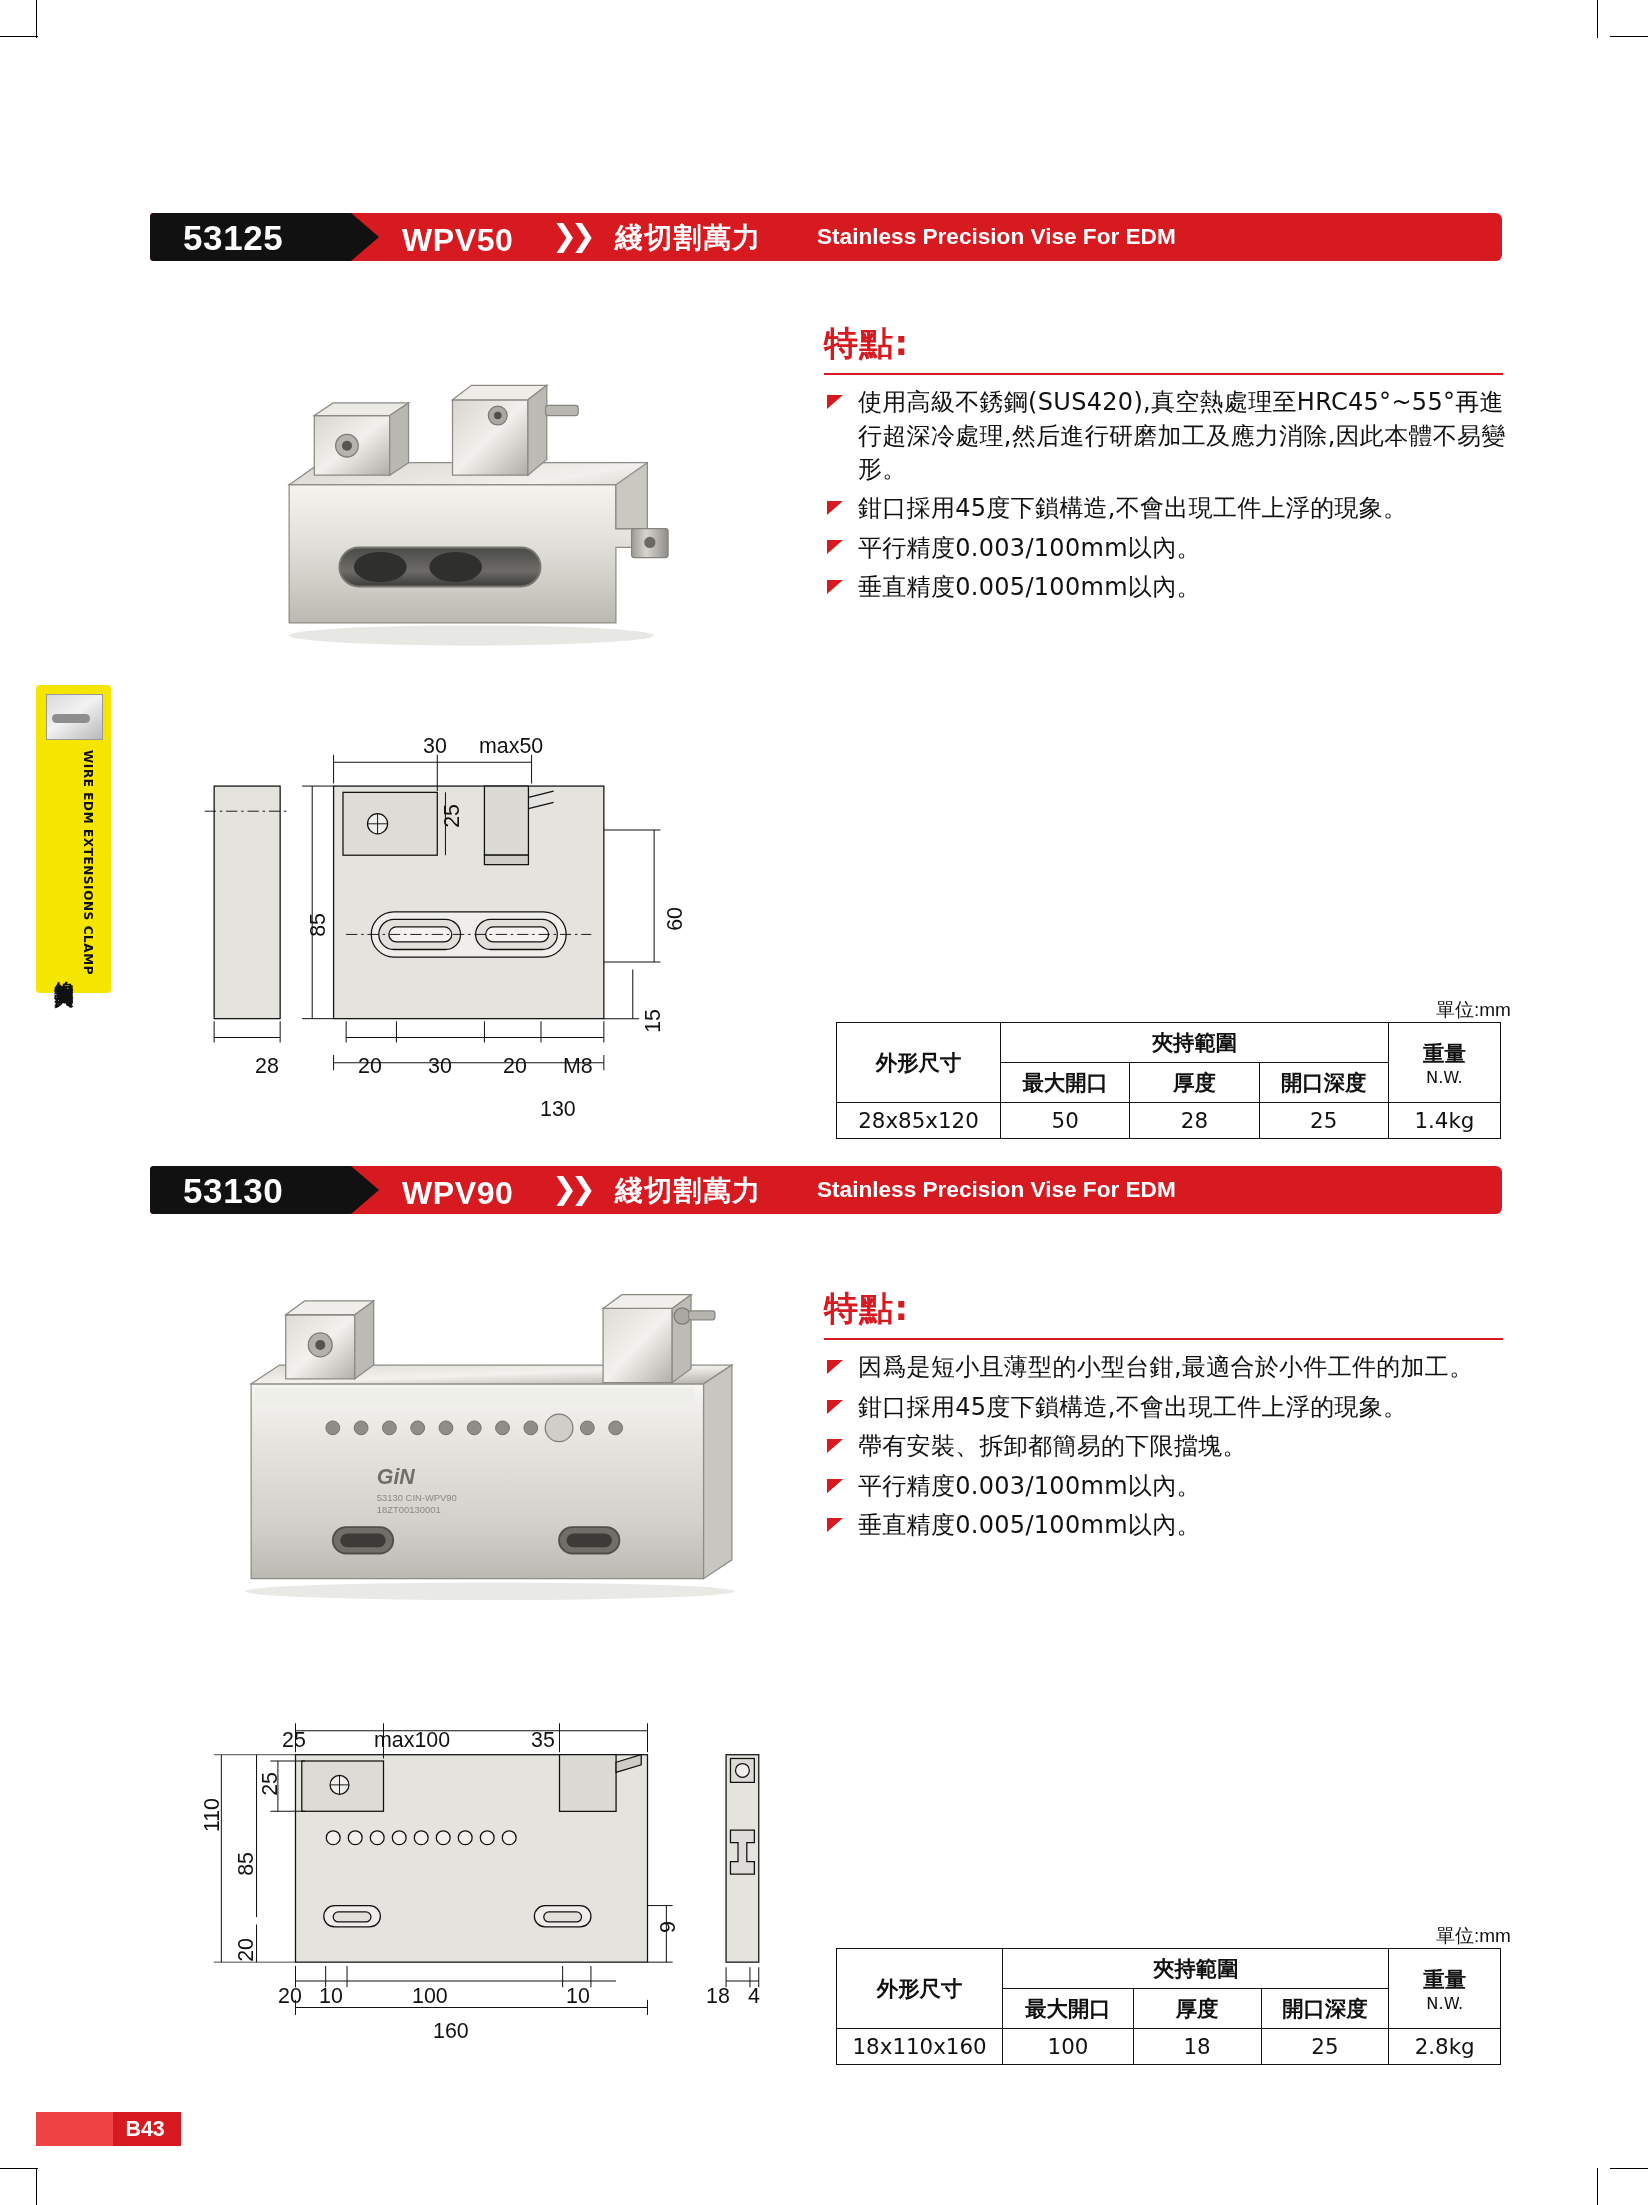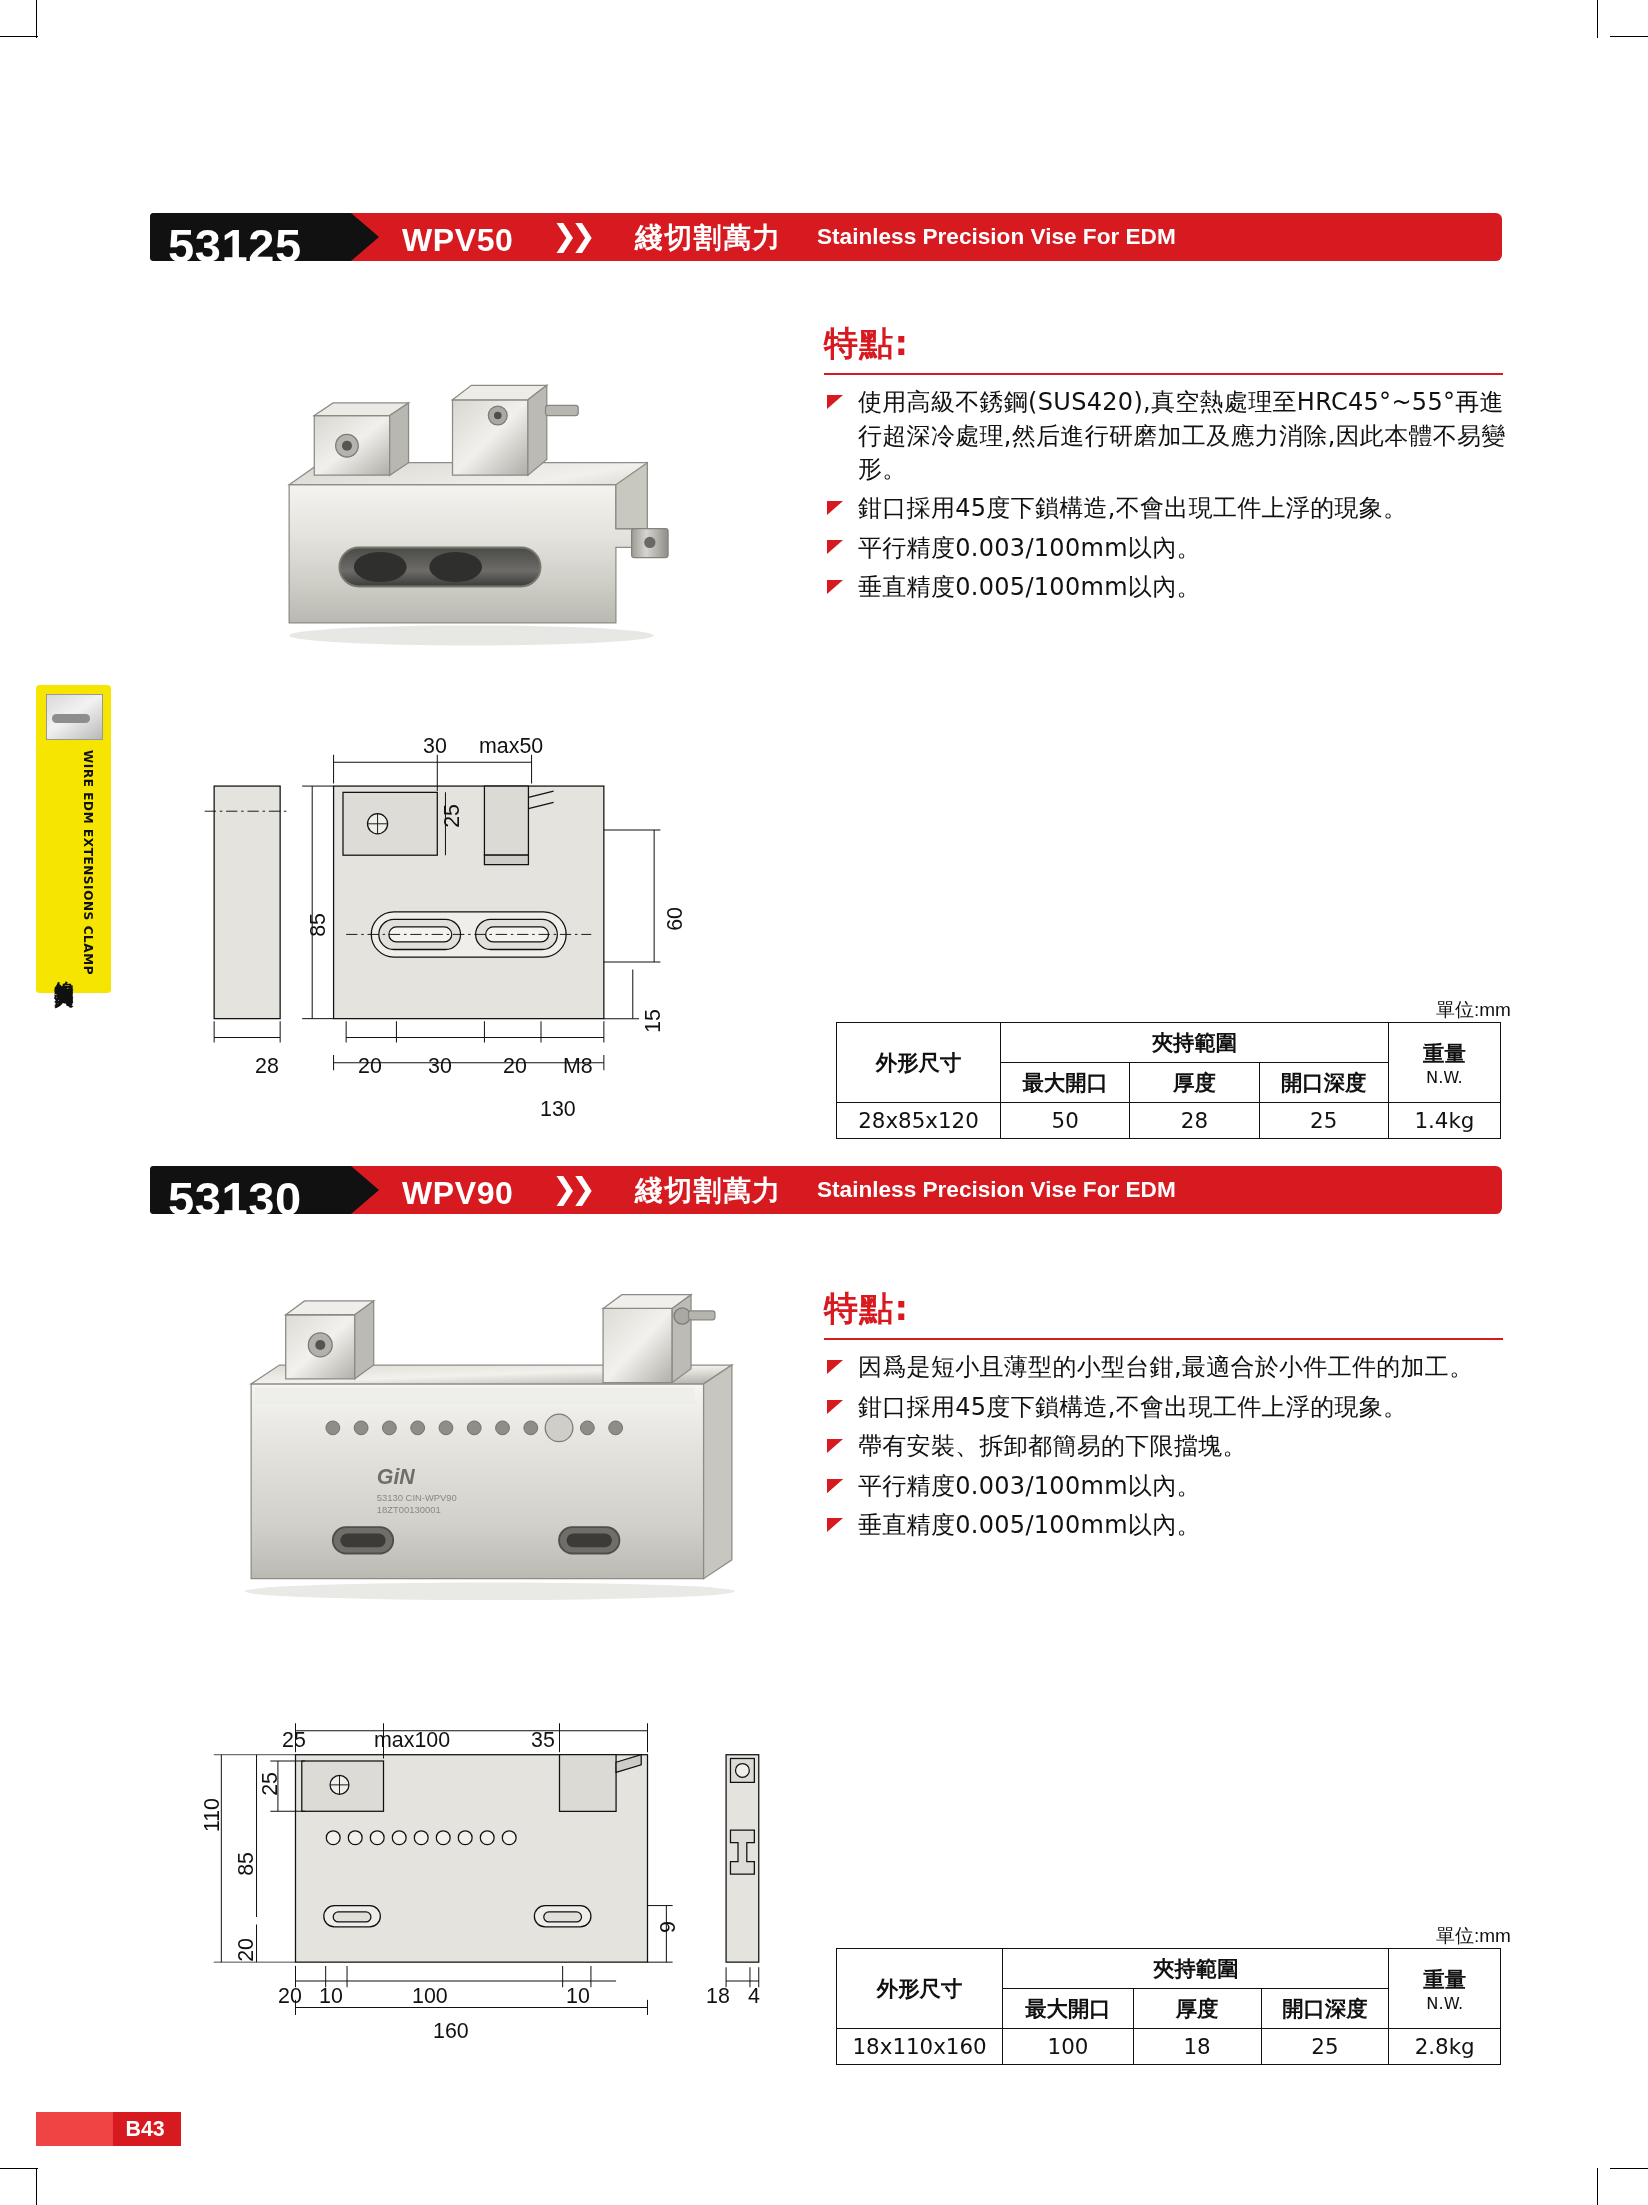--- a/index.html
+++ b/index.html
@@ -77,23 +77,23 @@
     position: absolute;
     left: 201px;
     top: 0;
     width: 0; height: 0;
     border-top: 24px solid transparent;
     border-bottom: 24px solid transparent;
     border-left: 28px solid #111;
   }
   .modelbar .code {
     position: absolute;
-    left: 18px;
+    left: 33px;
     top: 5px;
-    font-size: 47px;
+    font-size: 35px;
     font-weight: bold;
     color: #fff;
     letter-spacing: 0.6px;
   }
   .modelbar .series {
     position: absolute;
     left: 252px;
     top: 8.8px;
     font-size: 32px;
     font-weight: bold;
@@ -111,21 +111,20 @@
   }
   .modelbar .cn-name {
     position: absolute;
     left: 465px;
     top: 6.3px;
     font-family: "DejaVu Sans", "Liberation Sans", sans-serif;
     font-size: 28px;
     font-weight: bold;
     color: #fff;
     letter-spacing: 1.3px;
-    margin-left: 20px;
   }
   .modelbar .en-name {
     position: absolute;
     left: 667px;
     top: 11.3px;
     font-size: 22.6px;
     font-weight: bold;
     color: #fff;
   }
 

